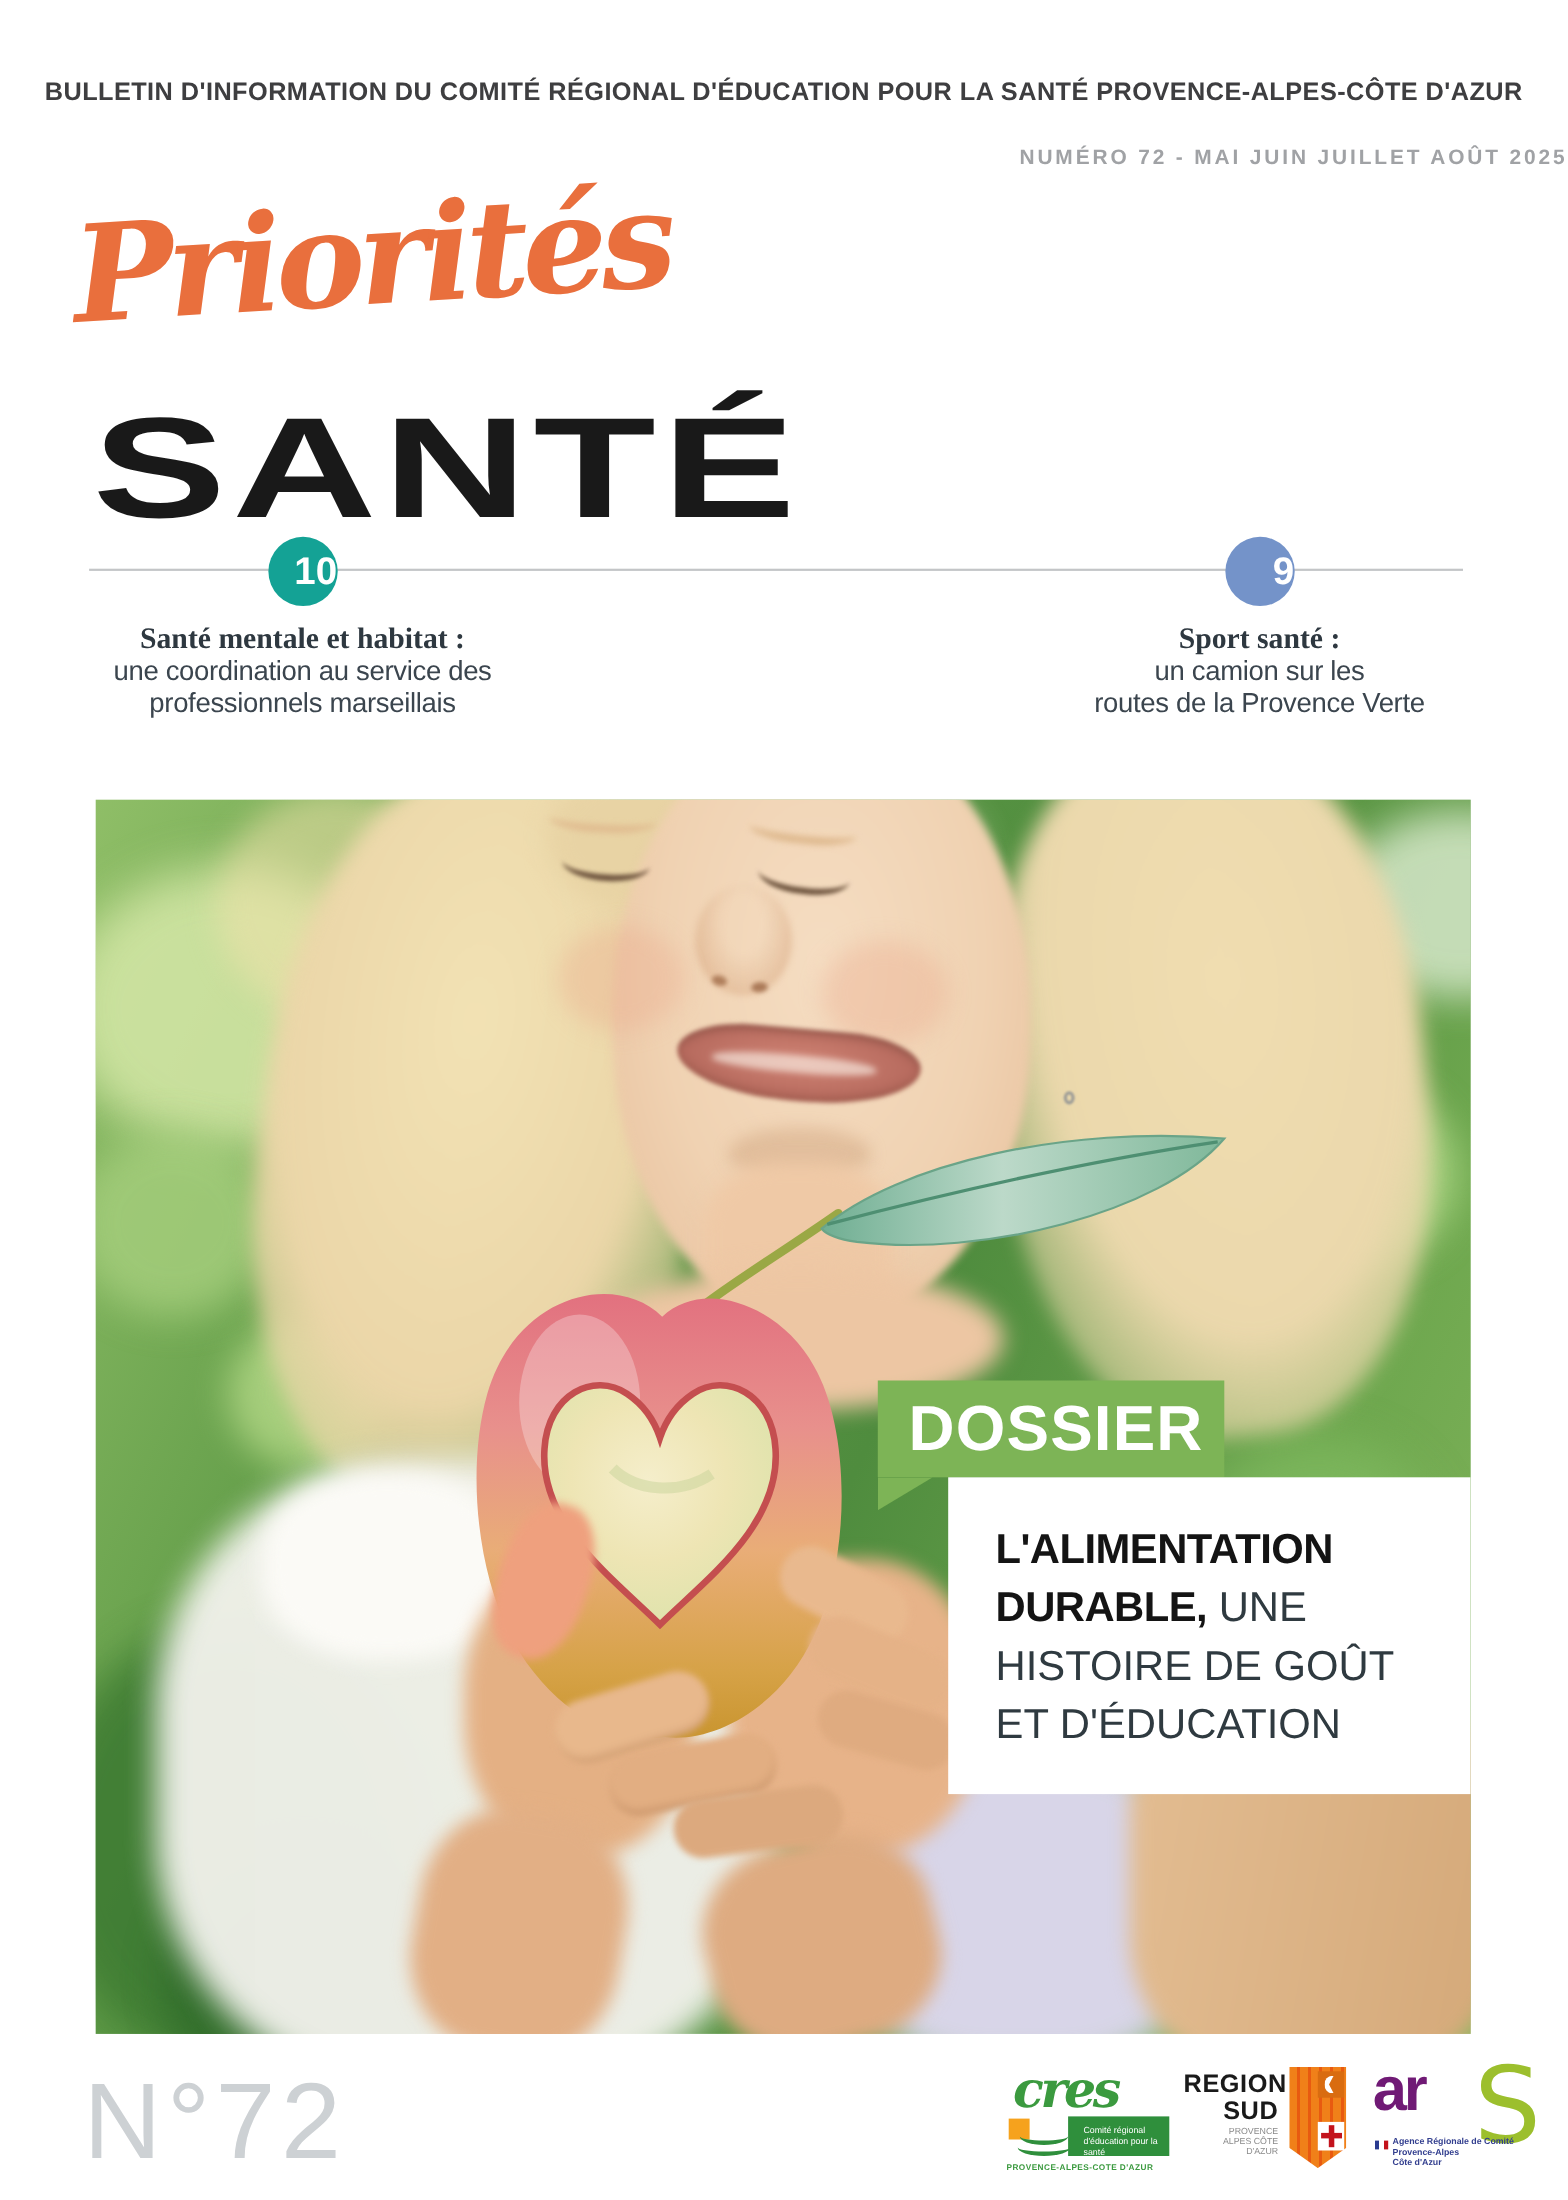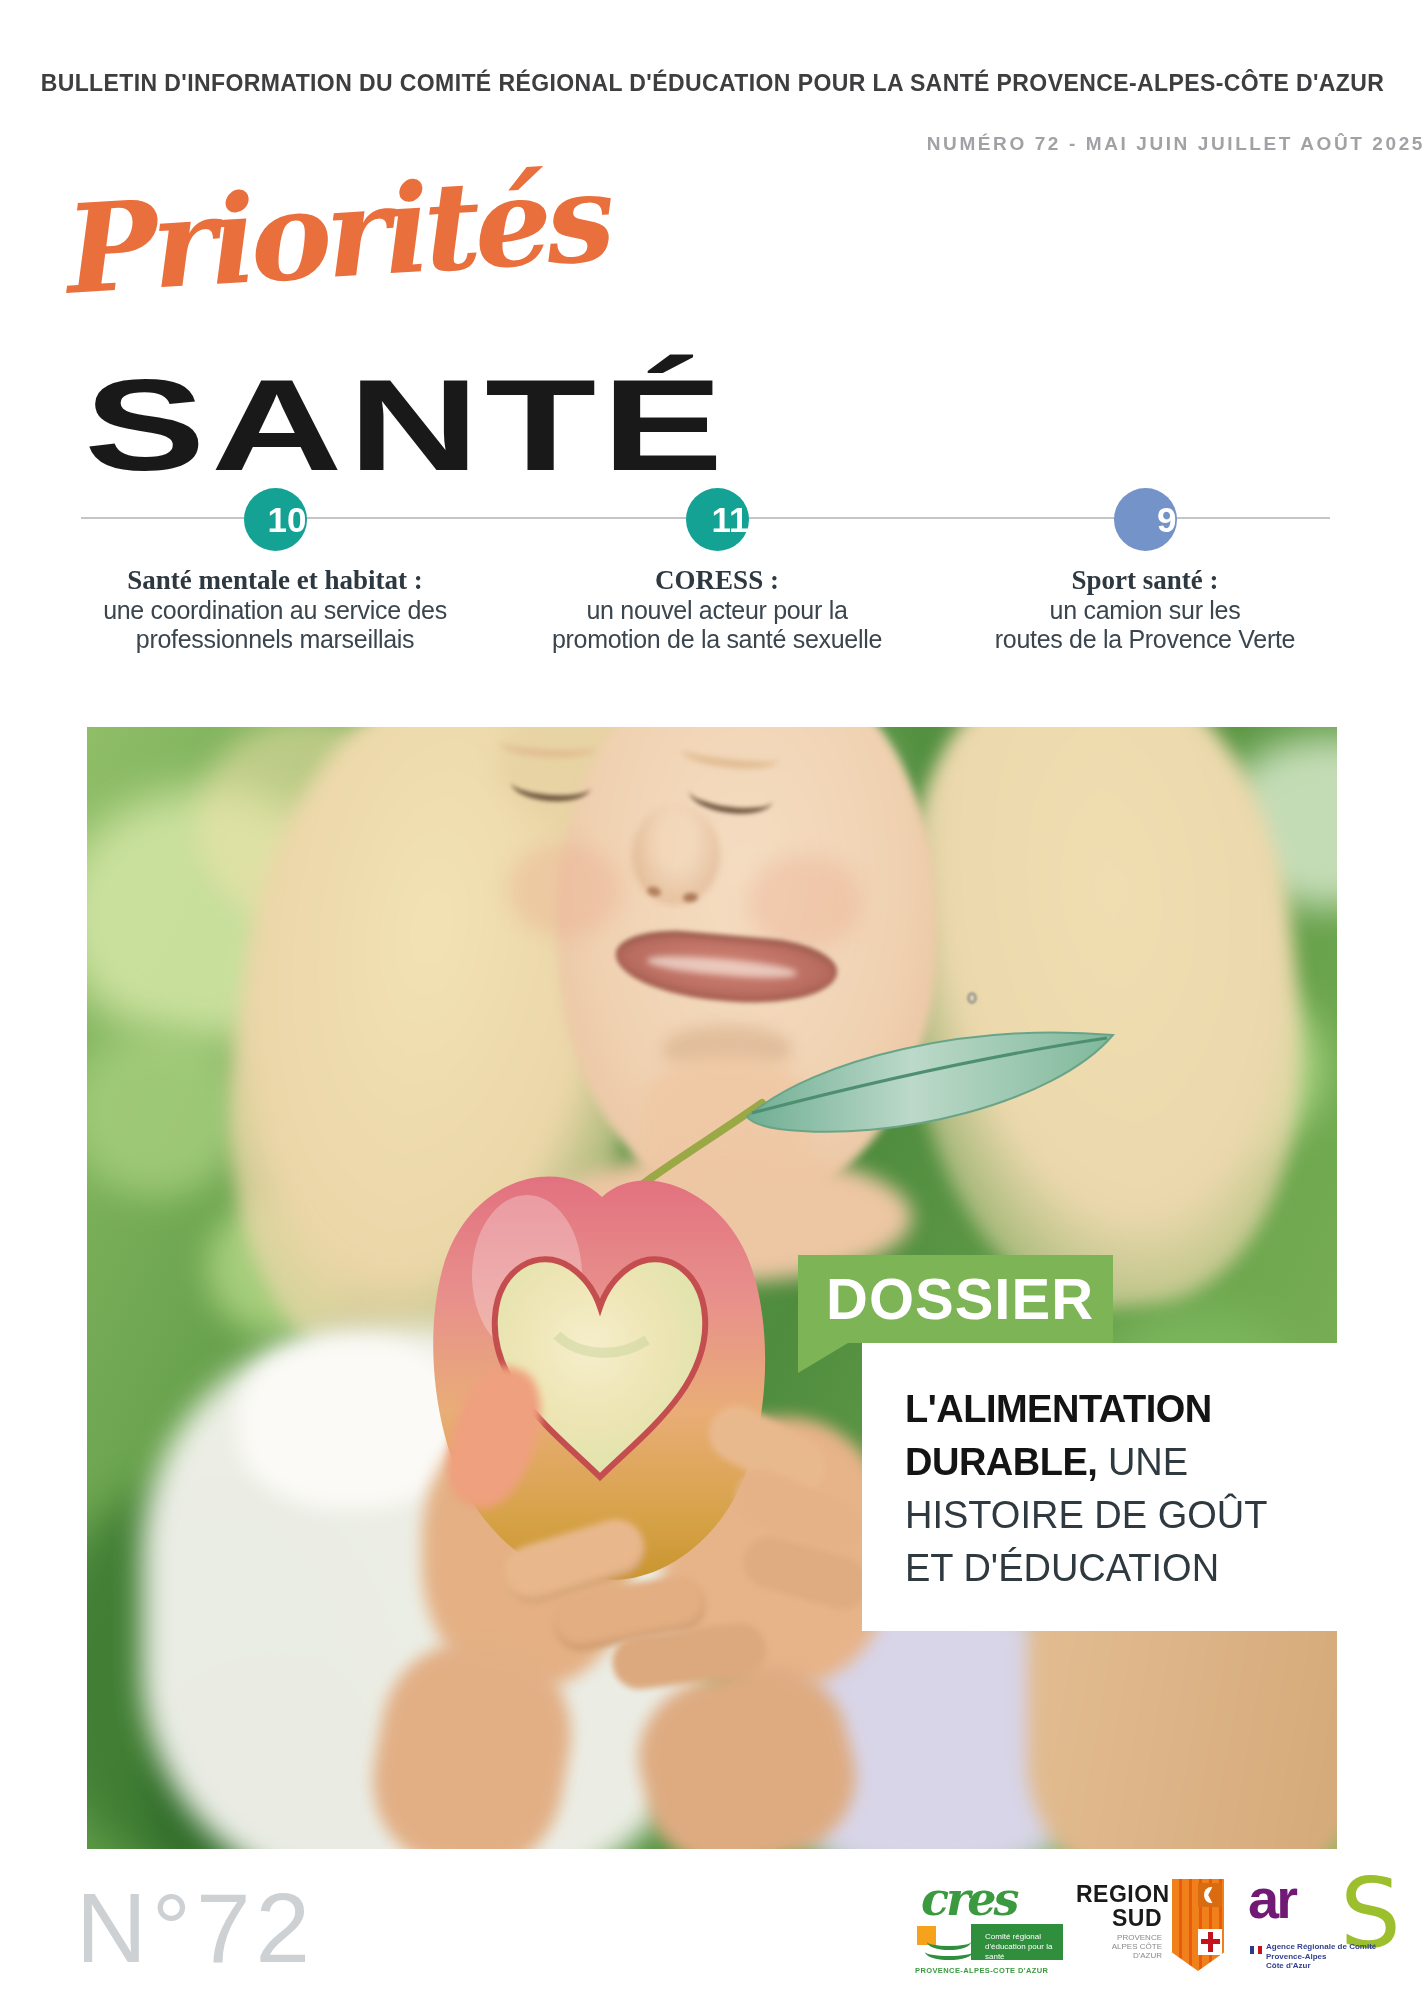--- a/index.html
+++ b/index.html
@@ -160,26 +160,20 @@
 
   <div class="toc-line"></div>
 
   <div class="toc-col col1">
     <div class="badge" style="background:#14a295">10</div>
     <div class="t">Santé mentale et habitat :</div>
     <div class="l">une coordination au service des</div>
     <div class="l">professionnels marseillais</div>
   </div>
 
-  <div class="toc-col col2">
-    <div class="badge" style="background:#14a295">11</div>
-    <div class="t">CORESS :</div>
-    <div class="l">un nouvel acteur pour la</div>
-    <div class="l">promotion de la santé sexuelle</div>
-  </div>
 
   <div class="toc-col col3">
     <div class="badge" style="background:#7493c9">9</div>
     <div class="t">Sport santé :</div>
     <div class="l">un camion sur les</div>
     <div class="l">routes de la Provence Verte</div>
   </div>
 
   <div class="photo">
     <div class="ph blob bokeh1"></div>

